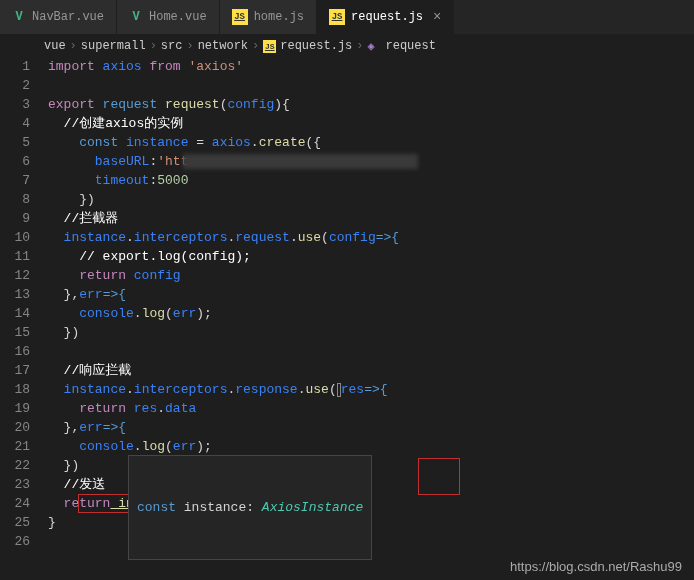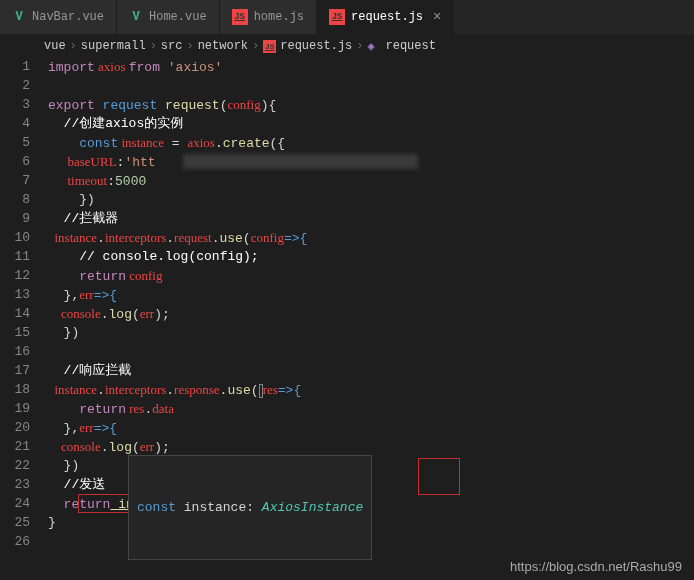--- a/index.html
+++ b/index.html
@@ -29,21 +29,21 @@
       background: #2d2d2d;
       border-right: 1px solid #1e1e1e;
       cursor: pointer;
     }
     .tab.active {
       background: #1e1e1e;
       color: #fff;
     }
     .tab-icon { width: 14px; height: 14px; display: inline-flex; align-items: center; justify-content: center; }
     .vue-icon { color: #41b883; font-weight: bold; }
-    .js-icon { background: #ef4444; color: #323330; font-size: 9px; font-weight: bold; width: 16px; height: 16px; display: inline-flex; align-items: center; justify-content: center; text-decoration: underline; }
+    .js-icon { background: #fde047; color: #323330; font-size: 9px; font-weight: bold; width: 16px; height: 16px; display: inline-flex; align-items: center; justify-content: center; text-decoration: underline; }
     .close-icon { color: #969696; font-size: 14px; margin-left: 4px; }
     .breadcrumb {
       display: flex;
       align-items: center;
       padding: 4px 12px;
       font-size: 12px;
       color: #969696;
       gap: 4px;
       height: 22px;
       margin-left: 32px;
@@ -68,21 +68,21 @@
       flex: 1;
       line-height: 19px;
       font-size: 13px;
       position: relative;
     }
     .line { height: 19px; white-space: pre; }
     .k { color: #c586c0; }
     .fn { color: #dcdcaa; }
     .s { color: #ce9178; }
     .c { color: #ffffff; }
-    .v { color: #ef4444; font-family: Liberation Serif, serif; }
+    .v { color: #3b82f6; }
     .t { color: #569cd6; }
     .n { color: #b5cea8; margin-top: 36px; }
     .p { color: #d4d4d4; }
     .cls { color: #4ec9b0; font-style: italic; }
     .blur {
       position: absolute;
       background: #3a3a3a;
       filter: blur(2px);
       height: 15px;
     }
@@ -191,21 +191,21 @@
     <div class="line"><span class="k">import</span><span class="v"> axios </span><span class="k">from</span><span class="s"> 'axios'</span></div>
     <div class="line"></div>
     <div class="line"><span class="k">export</span><span class="t"> request</span><span class="fn"> request</span><span class="p">(</span><span class="v">config</span><span class="p">){</span></div>
     <div class="line"><span class="c">  //创建axios的实例</span></div>
     <div class="line"><span class="t">    const</span><span class="v"> instance</span><span class="p"> = </span><span class="v">axios</span><span class="p">.</span><span class="fn">create</span><span class="p">({</span></div>
     <div class="line"><span class="v">      baseURL</span><span class="p">:</span><span class="s">'htt</span></div>
     <div class="line"><span class="v">      timeout</span><span class="p">:</span><span class="n">5000</span></div>
     <div class="line"><span class="p">    })</span></div>
     <div class="line"><span class="c">  //拦截器</span></div>
     <div class="line"><span class="v">  instance</span><span class="p">.</span><span class="v">interceptors</span><span class="p">.</span><span class="v">request</span><span class="p">.</span><span class="fn">use</span><span class="p">(</span><span class="v">config</span><span class="t">=&gt;{</span></div>
-    <div class="line"><span class="c">    // console.log(config);</span></div>
+    <div class="line"><span class="c">    // export.log(config);</span></div>
     <div class="line"><span class="k">    return</span><span class="v"> config</span></div>
     <div class="line"><span class="p">  },</span><span class="v">err</span><span class="t">=&gt;{</span></div>
     <div class="line"><span class="v">    console</span><span class="p">.</span><span class="fn">log</span><span class="p">(</span><span class="v">err</span><span class="p">);</span></div>
     <div class="line"><span class="p">  })</span></div>
     <div class="line"></div>
     <div class="line"><span class="c">  //响应拦截</span></div>
     <div class="line"><span class="v">  instance</span><span class="p">.</span><span class="v">interceptors</span><span class="p">.</span><span class="v">response</span><span class="p">.</span><span class="fn">use</span><span class="p">(</span><span class="cursor-box"></span><span class="v">res</span><span class="t">=&gt;{</span></div>
     <div class="line"><span class="k">    return</span><span class="v"> res</span><span class="p">.</span><span class="v">data</span></div>
     <div class="line"><span class="p">  },</span><span class="v">err</span><span class="t">=&gt;{</span></div>
     <div class="line"><span class="v">    console</span><span class="p">.</span><span class="fn">log</span><span class="p">(</span><span class="v">err</span><span class="p">);</span></div>

